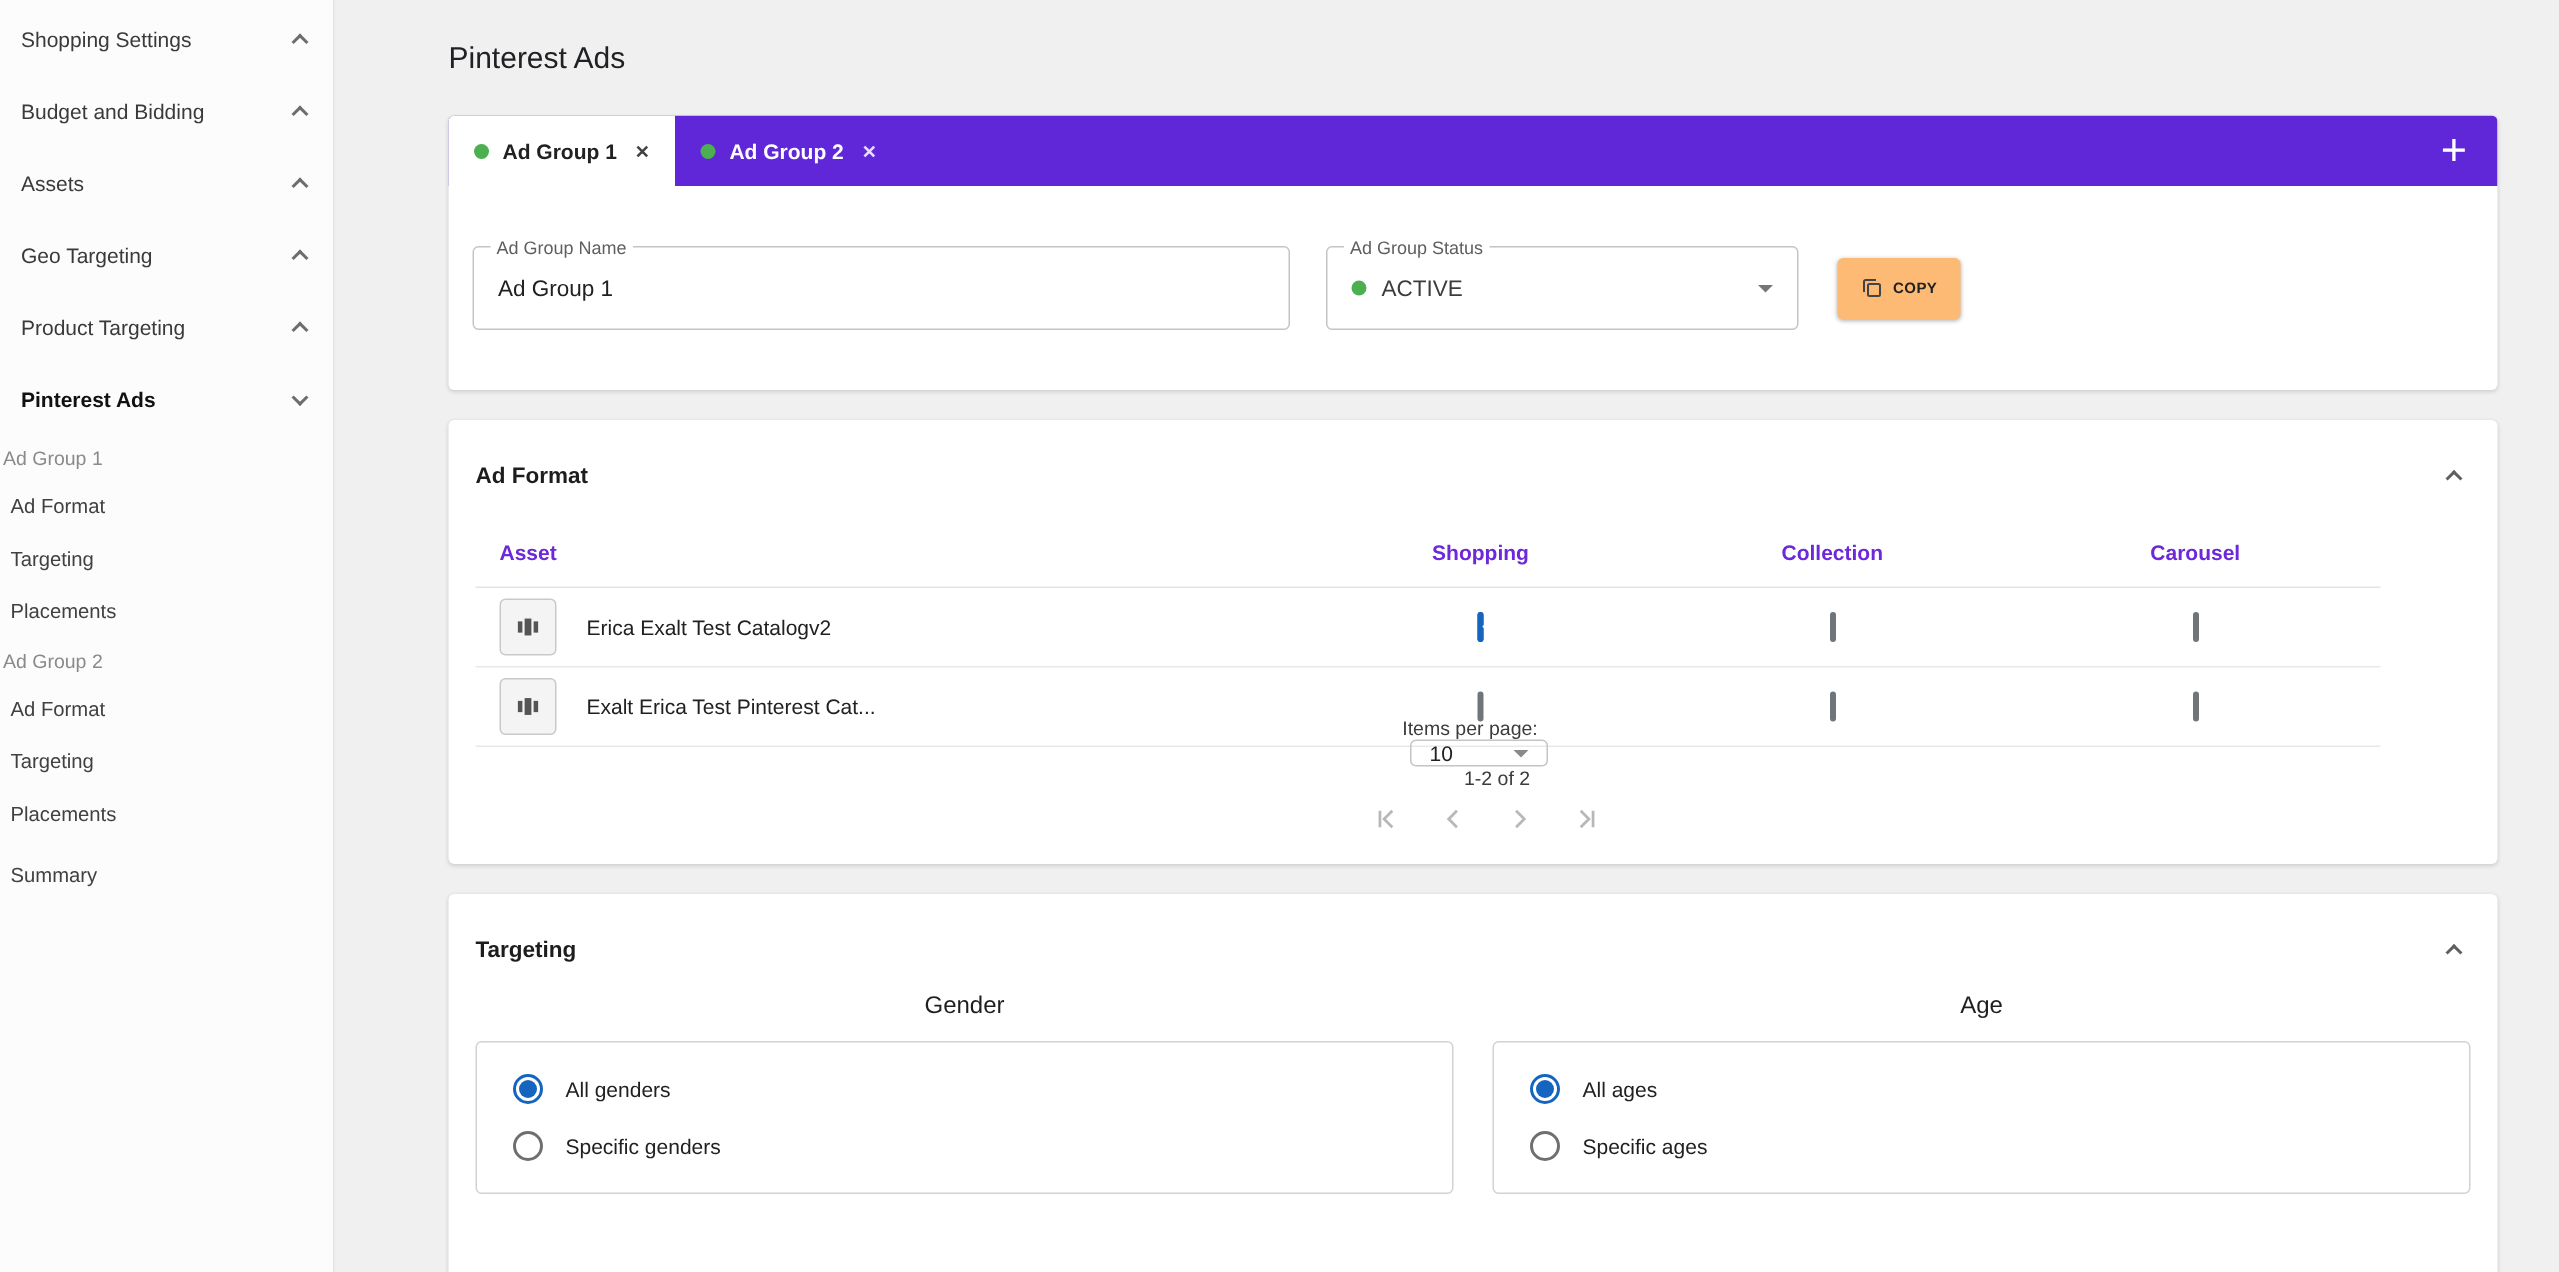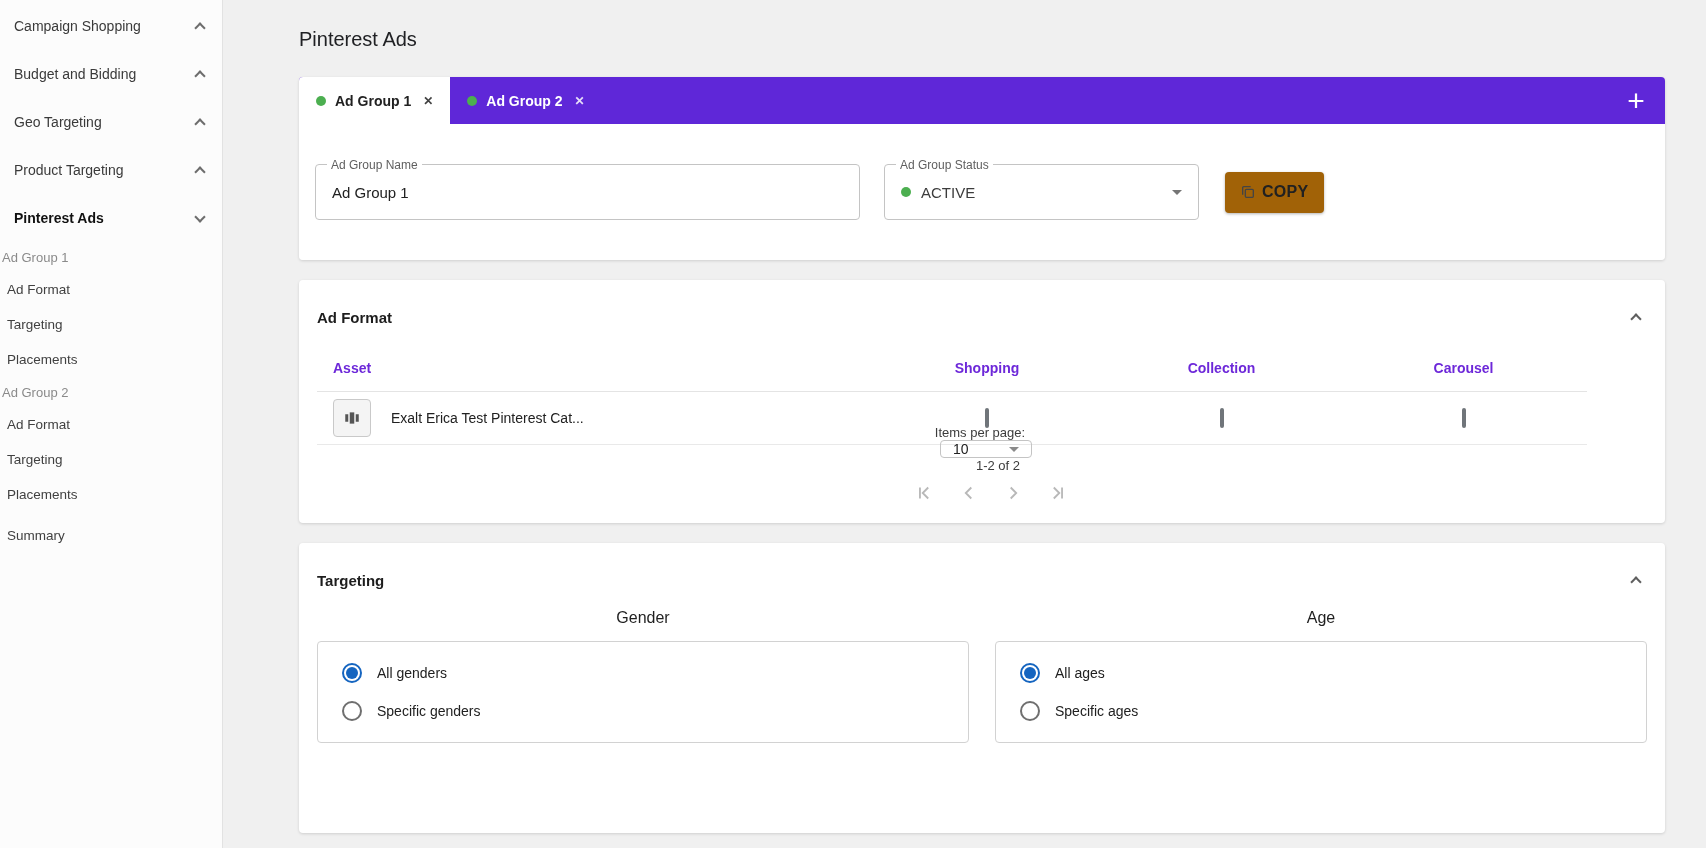--- a/index.html
+++ b/index.html
@@ -42,23 +42,23 @@
   .field-label { position:absolute; top:-7px; left:11px; background:#fff; padding:0 4px;
                  font-size:12px; color:#5f5f5f; white-space:nowrap; }
   .name-field { width:545px; }
   .name-field input { border:none; outline:none; font-size:15px; color:#212121; width:100%;
                       font-family:"Liberation Sans", sans-serif; background:transparent; }
   .status-field { width:315px; margin-left:24px; gap:10px; cursor:pointer; }
   .status-dot { width:10px; height:10px; border-radius:50%; background:#4caf50; }
   .status-value { font-size:15px; color:#3c3c3c; }
   .caret-down { margin-left:auto; width:0; height:0; border-left:5px solid transparent;
                 border-right:5px solid transparent; border-top:5px solid #757575; }
-  .copy-btn { margin-left:26px; height:41px; background:#a16207; border:none; border-radius:4px;
+  .copy-btn { margin-left:26px; height:41px; background:#fdba74; border:none; border-radius:4px;
               box-shadow:0 1px 3px rgba(0,0,0,.3); display:flex; align-items:center; gap:6px;
-              padding:0 15px; font-size:16px; font-weight:bold; color:#212121; cursor:pointer;
+              padding:0 15px; font-size:10px; font-weight:bold; color:#212121; cursor:pointer;
               font-family:"Liberation Sans", sans-serif; letter-spacing:.3px;justify-content:flex-end; }
 
   
   .card { background:#fff; border-radius:4px; box-shadow:0 1px 3px rgba(0,0,0,.14);
           margin-top:20px; padding:26px 18px 10px; }
   .card-header { display:flex; justify-content:space-between; align-items:center; }
   .card-title { font-size:15px; font-weight:bold; color:#1d1d1d; }
   .collapse-btn { width:22px; height:22px; display:flex; align-items:center; justify-content:center; cursor:pointer; }
   .collapse-btn .chev { border-color:#5f5f5f; }
 
@@ -102,25 +102,29 @@
   .radio[data-checked="true"]::after { content:""; position:absolute; inset:2px; border-radius:50%; background:#1565c0; }
   .radio-label { font-size:14px; color:#212121; }
 </style>
 </head>
 <body>
 
 <div class="app">
 
   <aside class="sidebar">
     <div class="side-section">
-      <span>Campaign Shopping</span>
+      <span>Shopping Settings</span>
       <span class="chev"></span>
     </div>
     <div class="side-section">
       <span>Budget and Bidding</span>
+      <span class="chev"></span>
+    </div>
+    <div class="side-section">
+      <span>Assets</span>
       <span class="chev"></span>
     </div>
     <div class="side-section">
       <span>Geo Targeting</span>
       <span class="chev"></span>
     </div>
     <div class="side-section">
       <span>Product Targeting</span>
       <span class="chev"></span>
     </div>
@@ -193,20 +197,35 @@
       </div>
 
       <div class="af-table">
         <div class="af-grid af-head">
           <div>Asset</div>
           <div class="c">Shopping</div>
           <div class="c">Collection</div>
           <div class="c">Carousel</div>
         </div>
 
+        <div class="af-grid af-row">
+          <div class="asset-cell">
+            <span class="asset-icon-box">
+              <svg width="18" height="18" viewBox="0 0 24 24" fill="#555">
+                <rect x="3" y="7" width="4" height="10"></rect>
+                <rect x="9" y="4.5" width="6" height="15"></rect>
+                <rect x="17" y="7" width="4" height="10"></rect>
+              </svg>
+            </span>
+            <span>Erica Exalt Test Catalogv2</span>
+          </div>
+          <div class="c"><span class="checkbox" data-checked="true"></span></div>
+          <div class="c"><span class="checkbox" data-checked="false"></span></div>
+          <div class="c"><span class="checkbox" data-checked="false"></span></div>
+        </div>
 
         <div class="af-grid af-row">
           <div class="asset-cell">
             <span class="asset-icon-box">
               <svg width="18" height="18" viewBox="0 0 24 24" fill="#555">
                 <rect x="3" y="7" width="4" height="10"></rect>
                 <rect x="9" y="4.5" width="6" height="15"></rect>
                 <rect x="17" y="7" width="4" height="10"></rect>
               </svg>
             </span>

